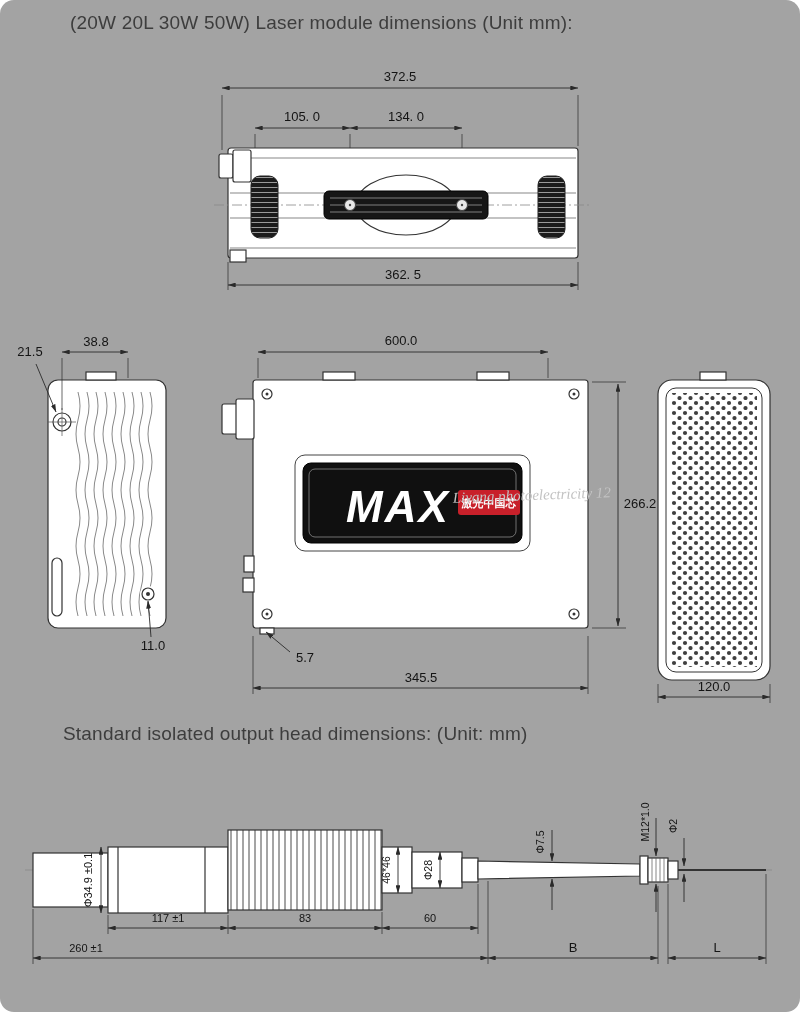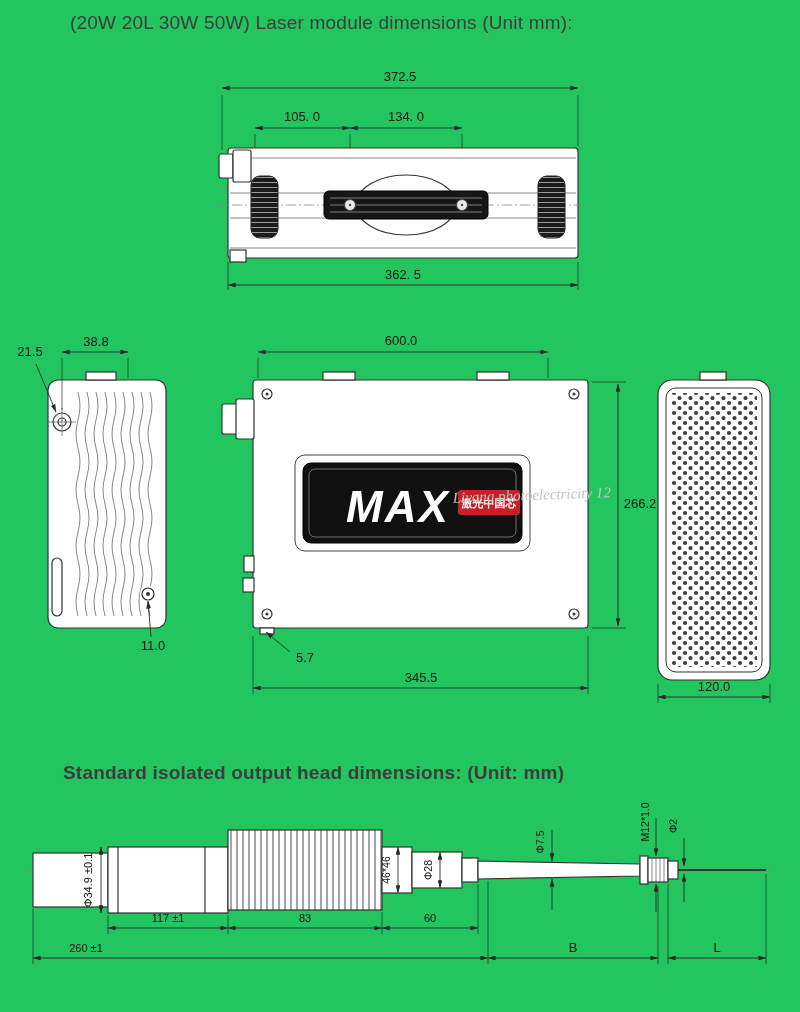--- a/index.html
+++ b/index.html
@@ -1,20 +1,20 @@
 <!DOCTYPE html>
 <html><head>
 <meta charset="utf-8">
 <style>
   html,body { margin:0; padding:0; background:#ffffff; }
-  .page { position:relative; width:800px; height:1012px; background:#22c55e;
-          font-family:"Liberation Sans", sans-serif; overflow:hidden; }
+  .page { position:relative; width:800px; height:1012px; background:#a3a3a3;
+          font-family:"Liberation Sans", sans-serif; overflow:hidden;border-radius:14px; }
   .title { position:absolute; color:#3d3d3d; font-size:19px; letter-spacing:.2px; }
   .t1 { left:70px; top:12px; }
-  .t2 { left:63px; top:762px;font-weight:bold; }
+  .t2 { left:63px; top:723px; }
   svg.drawing { position:absolute; left:0; top:0; }
   .ln   { fill:none; stroke:#333; stroke-width:1.2; }
   .fillw{ fill:#fff; stroke:#333; stroke-width:1.2; }
   .thin { fill:none; stroke:#555; stroke-width:.7; }
   .dim  { fill:none; stroke:#2a2a2a; stroke-width:.9; }
   .ext  { fill:none; stroke:#2a2a2a; stroke-width:.7; }
   .ctr  { fill:none; stroke:#888; stroke-width:.8; stroke-dasharray:10 3 2 3; }
   .dimtxt { font:13px "Liberation Sans",sans-serif; fill:#141414; text-anchor:middle; }
   .s11 { font-size:11px; }
   .s10 { font-size:10.5px; }

